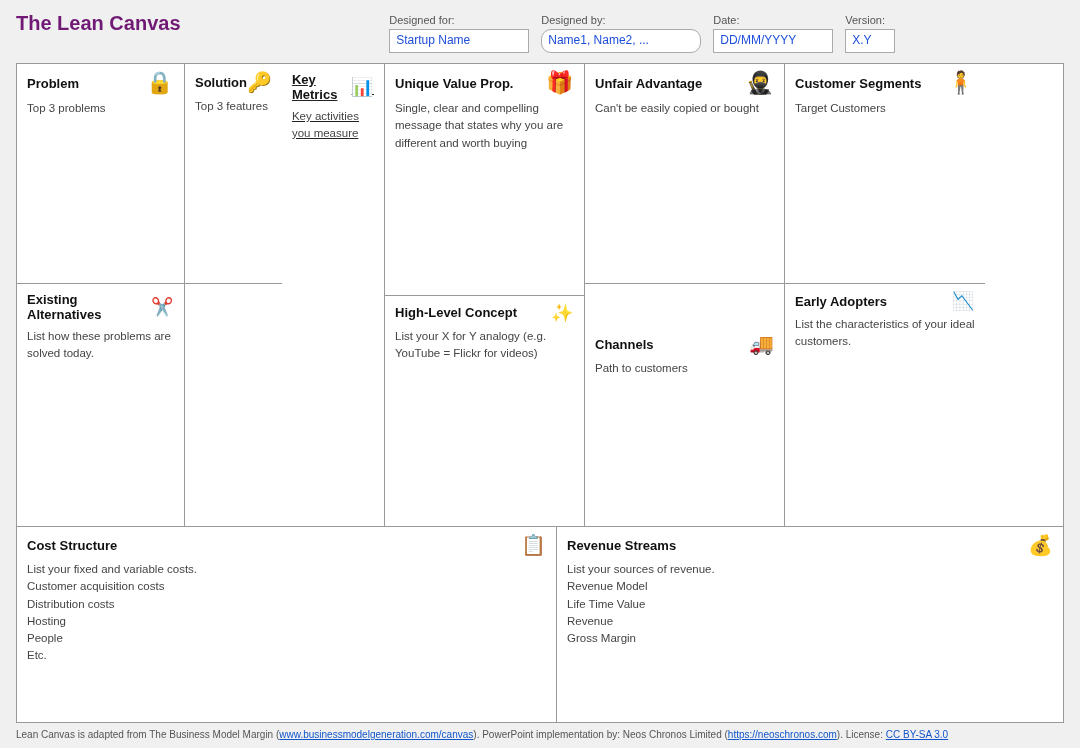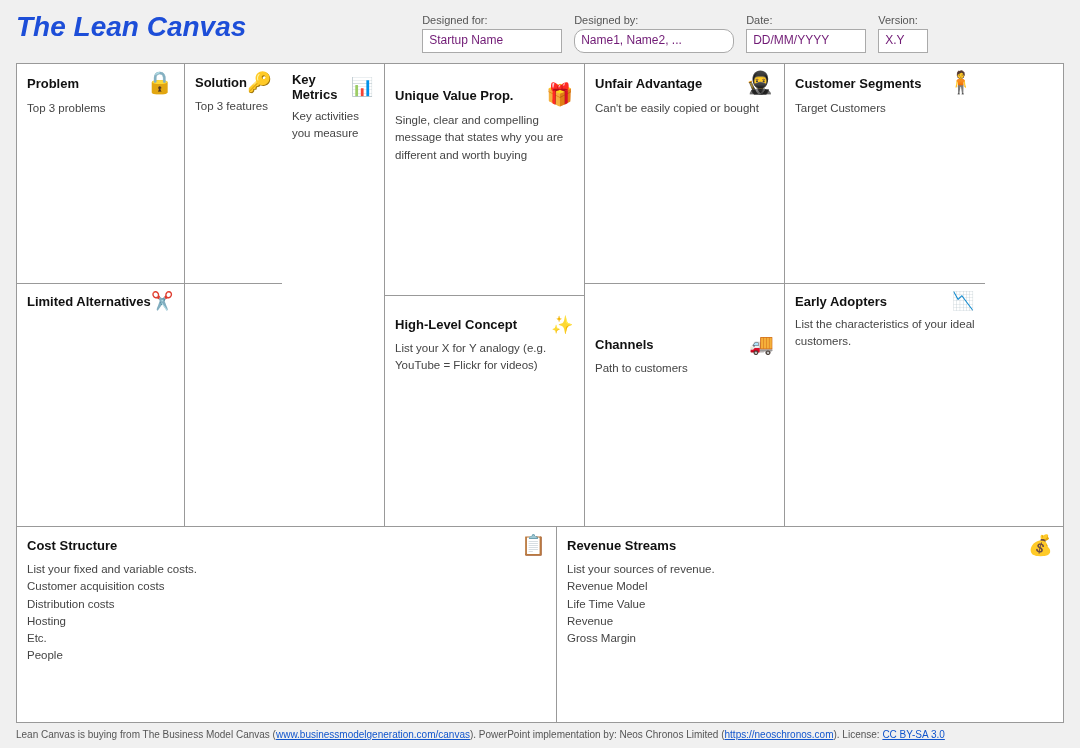--- a/index.html
+++ b/index.html
@@ -17,27 +17,26 @@
     }
 
     
     .header-top {
       display: flex;
       align-items: flex-start;
       margin-bottom: 10px;
     }
 
     .page-title {
-      font-size: 28px;
+      font-size: 20px;
       font-weight: bold;
-      color: #1d4ed8;
+      color: #701a75;
       flex: 0 0 auto;
       margin-right: 40px;
       line-height: 1.1;
-      font-style: italic;
     }
 
     .header-fields {
       display: flex;
       flex: 1;
       gap: 12px;
       align-items: flex-start;
       margin-top: 2px;
       justify-content: center;
     }
@@ -51,21 +50,21 @@
     .field-label {
       font-size: 11px;
       color: #555;
     }
 
     .field-input {
       border: 1px solid #aaa;
       background: white;
       padding: 3px 6px;
       font-size: 12px;
-      color: #701a75;
+      color: #1d4ed8;
       height: 24px;
     }
 
     .field-group-startup .field-input { width: 140px; }
     .field-group-designed .field-input { width: 160px; border-radius: 10px; }
     .field-group-date .field-input { width: 120px; }
     .field-group-version .field-input { width: 50px; }
 
     
     .canvas-container {
@@ -134,21 +133,21 @@
     }
 
     .uvp-col {
       width: 200px;
       border-right: 1px solid #999;
       display: flex;
       flex-direction: column;
     }
     .uvp-cell {
       flex: 1;
-      padding: 20px 10px;
+      padding: 8px 10px;
     }
 
     .right-mid-cols {
       display: flex;
       flex-direction: column;
       width: 200px;
       border-right: 1px solid #999;
     }
     .right-mid-cols .cell {
       border-right: none;
@@ -246,35 +245,36 @@
       <div class="left-cols">
         <div class="cell" style="height:220px;">
           <div class="cell-title">
             <span>Problem</span>
             <span class="cell-icon" style="font-size:22px;">🔒</span>
           </div>
           <div class="cell-content">Top 3 problems</div>
         </div>
         <div class="cell" style="height:200px; border-bottom:none;">
           <div class="cell-title">
-            <span>Limited Alternatives</span>
+            <span>Existing Alternatives</span>
             <span class="cell-icon" style="font-size:18px;">✂️</span>
           </div>
+          <div class="cell-content">List how these problems are solved today.</div>
         </div>
       </div>
 
       <div class="mid-left-cols">
         <div class="cell" style="height:220px;">
           <div class="cell-title">
             <span>Solution</span>
             <span class="cell-icon" style="font-size:20px;">🔑</span>
           </div>
           <div class="cell-content">Top 3 features</div>
         </div>
-        <div class="cell" style="height:200px; border-bottom:none;">
+        <div class="cell" style="height:200px; border-bottom:none;text-decoration:underline;">
           <div class="cell-title">
             <span>Key Metrics</span>
             <span class="cell-icon" style="font-size:18px;">📊</span>
           </div>
           <div class="cell-content">Key activities you measure</div>
         </div>
       </div>
 
       <div class="uvp-col">
         <div class="uvp-cell" style="height:220px; border-bottom: 1px solid #999;">
@@ -333,38 +333,38 @@
       <div class="cost-cell">
         <div class="cell-title">
           <span>Cost Structure</span>
           <span class="cell-icon" style="font-size:20px;">📋</span>
         </div>
         <div class="cell-content">
           <div>List your fixed and variable costs.</div>
           <div>Customer acquisition costs</div>
           <div>Distribution costs</div>
           <div>Hosting</div>
+          <div>People</div>
           <div>Etc.</div>
-          <div>People</div>
         </div>
       </div>
       <div class="revenue-cell">
         <div class="cell-title">
           <span>Revenue Streams</span>
           <span class="cell-icon" style="font-size:20px;">💰</span>
         </div>
         <div class="cell-content">
           <div>List your sources of revenue.</div>
           <div>Revenue Model</div>
           <div>Life Time Value</div>
           <div>Revenue</div>
           <div>Gross Margin</div>
         </div>
       </div>
     </div>
 
   </div>
 
   <div class="footer">
-    <span>Lean Canvas is buying from The Business Model Canvas (</span><a href="#">www.businessmodelgeneration.com/canvas</a><span>). PowerPoint implementation by: Neos Chronos Limited (</span><a href="#">https://neoschronos.com</a><span>). License: </span><a href="#">CC BY-SA 3.0</a>
+    <span>Lean Canvas is adapted from The Business Model Margin (</span><a href="#">www.businessmodelgeneration.com/canvas</a><span>). PowerPoint implementation by: Neos Chronos Limited (</span><a href="#">https://neoschronos.com</a><span>). License: </span><a href="#">CC BY-SA 3.0</a>
   </div>
 
 </div>
 
 </body></html>

